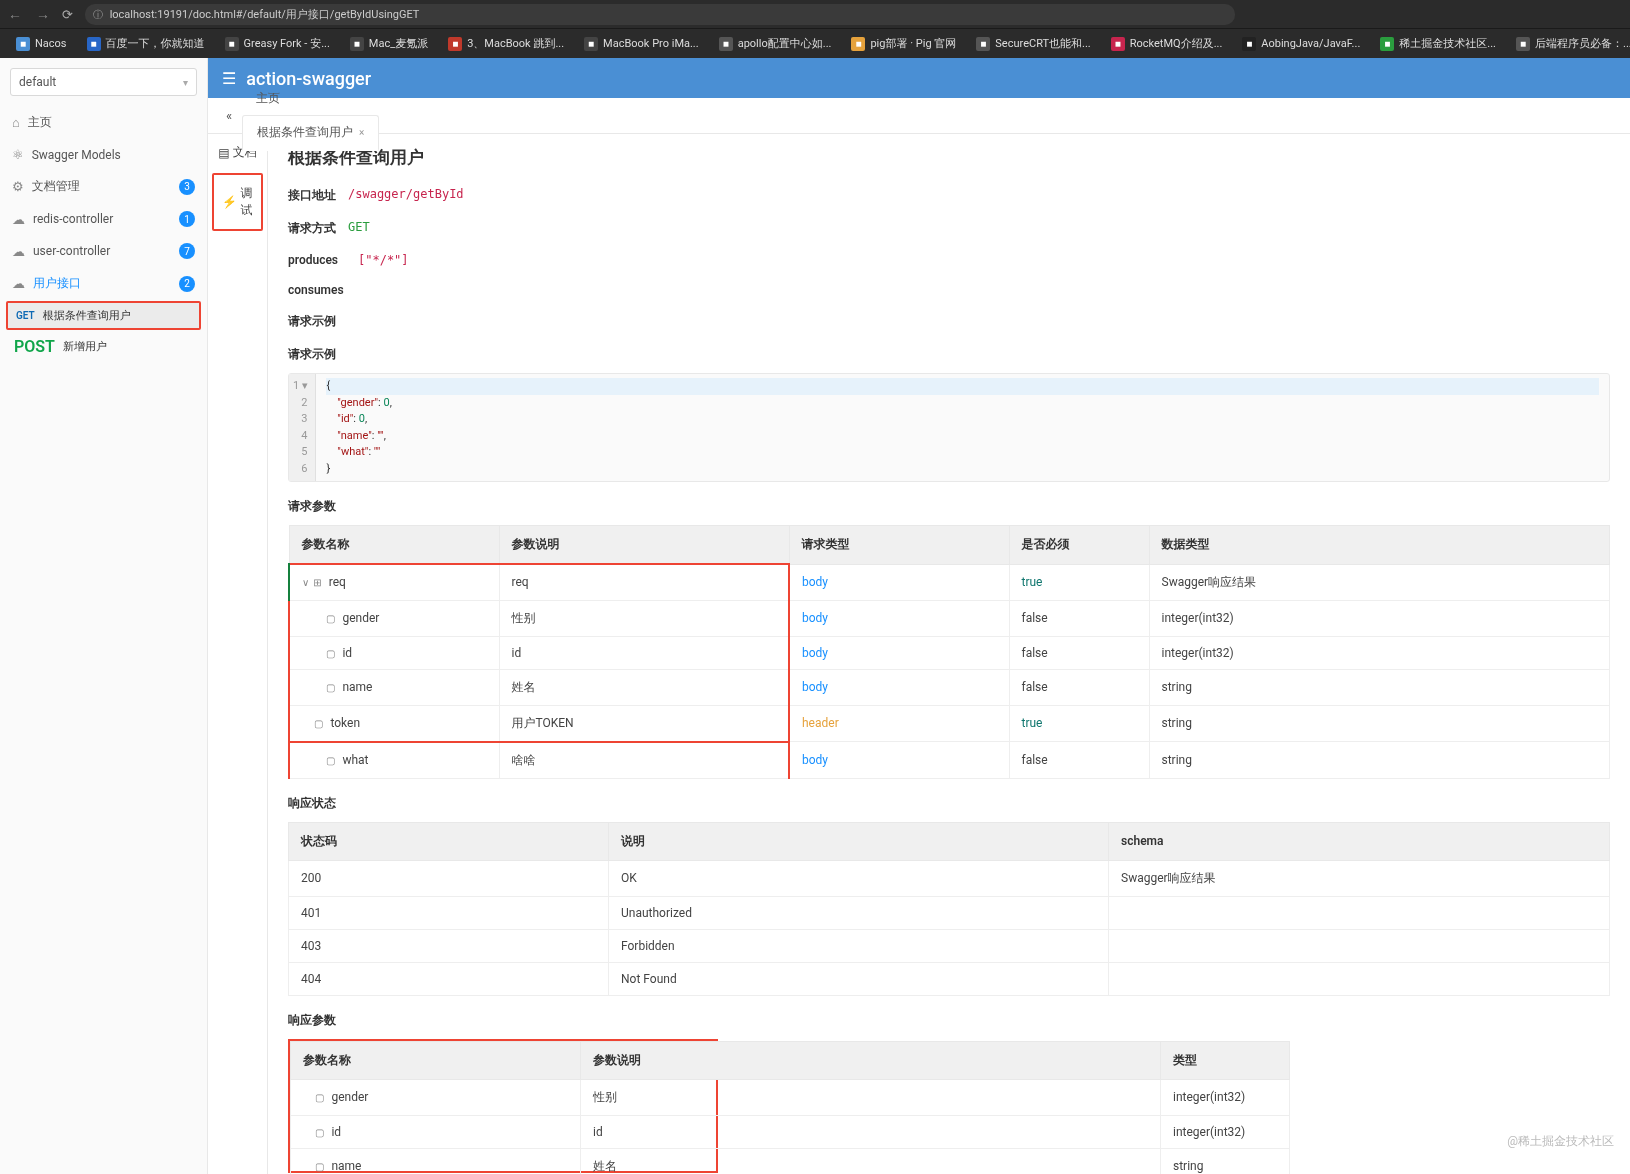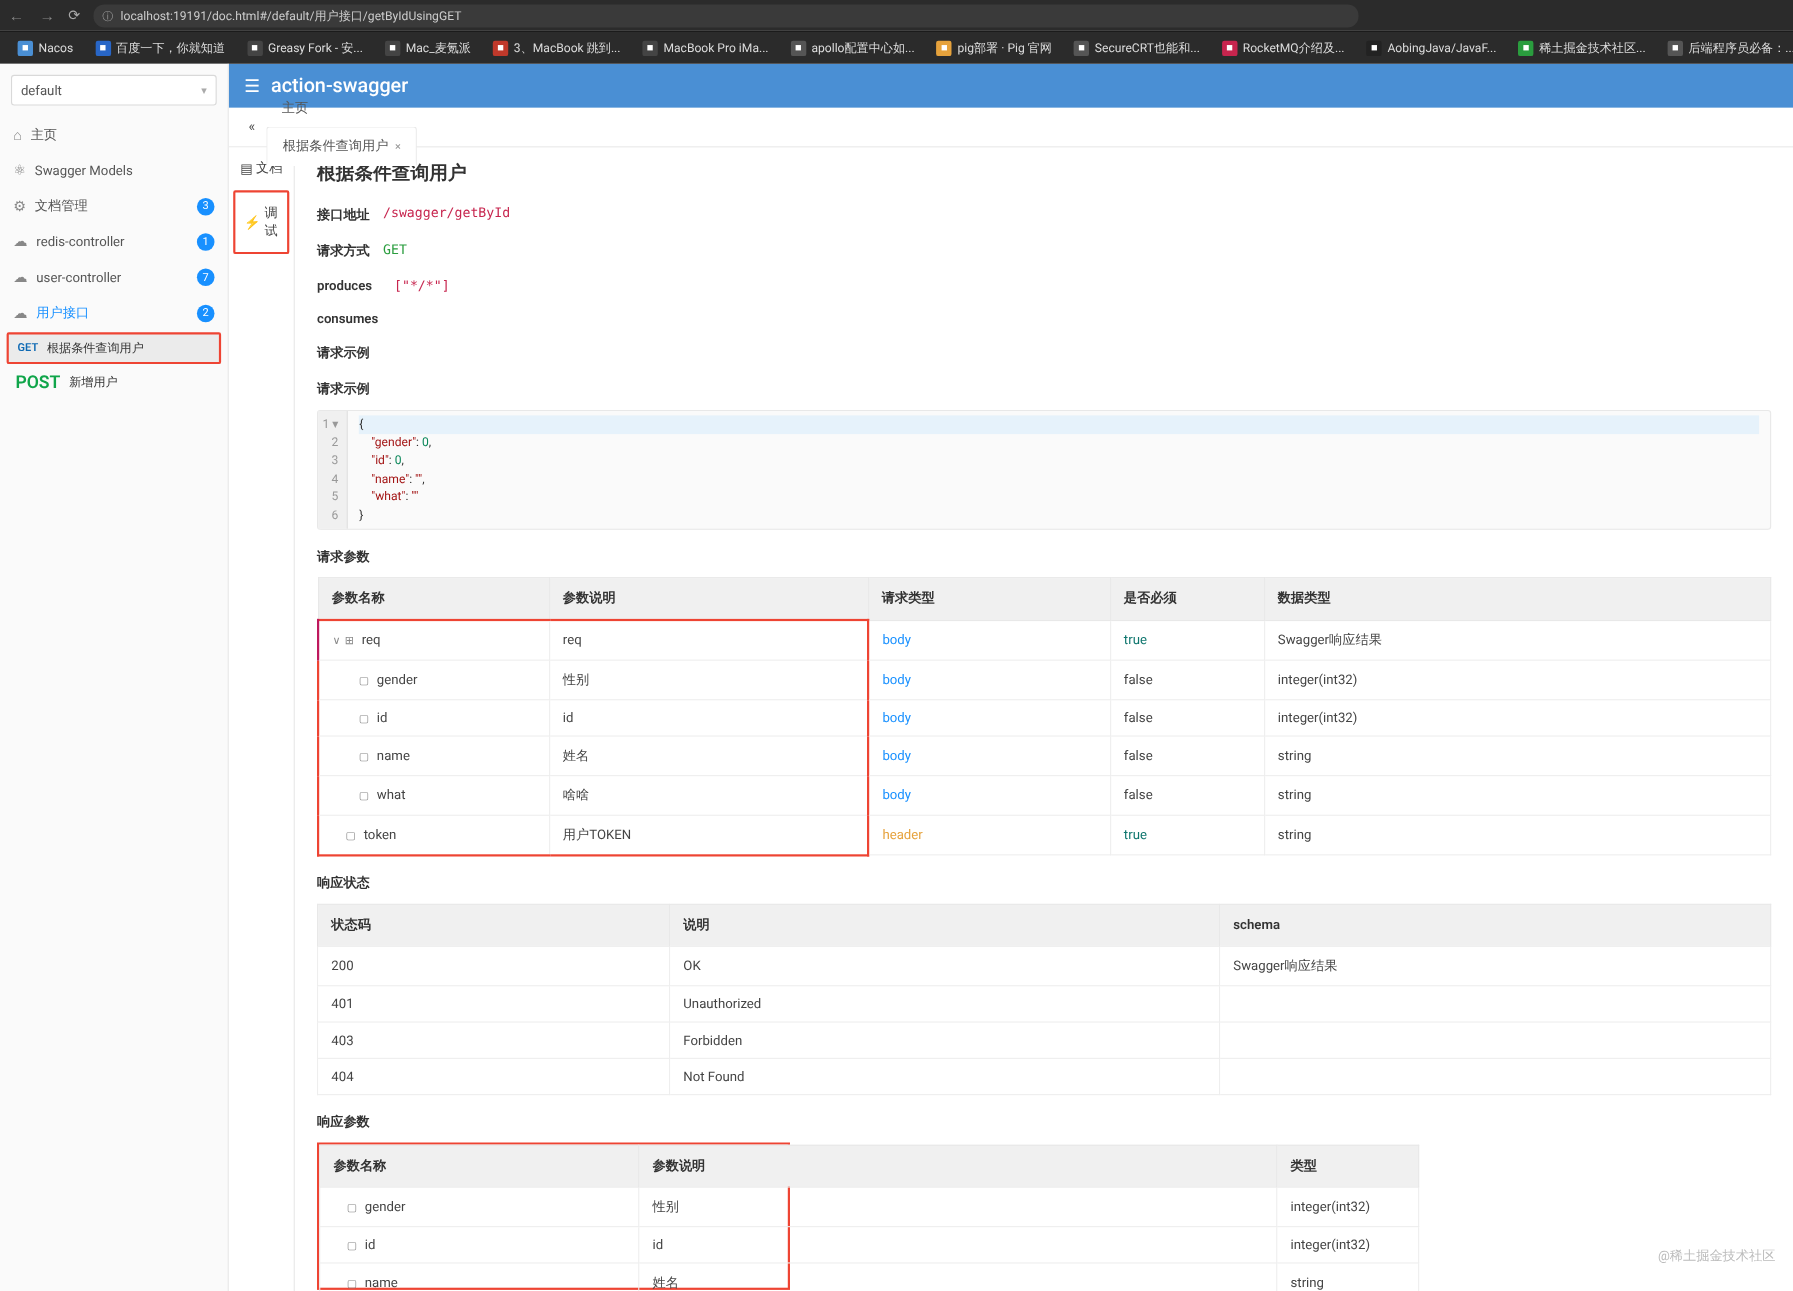--- a/index.html
+++ b/index.html
@@ -266,21 +266,21 @@
               <tr id="rp-head">
                 <th style="width: 210px;">参数名称</th>
                 <th style="width: 290px;">参数说明</th>
                 <th style="width: 220px;">请求类型</th>
                 <th style="width: 140px;">是否必须</th>
                 <th>数据类型</th>
               </tr>
             </thead>
           <tbody id="rp-body">
               <tr>
-                <td style="border-left:2px solid #be185d;border-top:2px solid #e43;"><span class="tree-icon">∨</span><span class="tree-icon">⊞</span> req</td>
+                <td style="border-left:2px solid #15803d;border-top:2px solid #e43;"><span class="tree-icon">∨</span><span class="tree-icon">⊞</span> req</td>
                 <td style="border-right:2px solid #e43;border-top:2px solid #e43;">req</td>
                 <td><span class="type-body">body</span></td>
                 <td><span class="req-true">true</span></td>
                 <td>Swagger响应结果</td>
               </tr>
               <tr>
                 <td style="border-left:2px solid #e43;"><span style="padding-left:24px;"><span class="tree-icon">▢</span> gender</span></td>
                 <td style="border-right:2px solid #e43;">性别</td>
                 <td><span class="type-body">body</span></td>
                 <td><span class="">false</span></td>
@@ -289,36 +289,36 @@
               <tr>
                 <td style="border-left:2px solid #e43;"><span style="padding-left:24px;"><span class="tree-icon">▢</span> id</span></td>
                 <td style="border-right:2px solid #e43;">id</td>
                 <td><span class="type-body">body</span></td>
                 <td><span class="">false</span></td>
                 <td>integer(int32)</td>
               </tr>
               <tr>
                 <td style="border-left:2px solid #e43;"><span style="padding-left:24px;"><span class="tree-icon">▢</span> name</span></td>
                 <td style="border-right:2px solid #e43;">姓名</td>
-                <td><span class="type-body">body</span></td>
-                <td><span class="">false</span></td>
-                <td>string</td>
-              </tr>
-              <tr>
-                <td style="border-left:2px solid #e43;"><span style="padding-left:24px;"><span class="tree-icon">▢</span> what</span></td>
-                <td style="border-right:2px solid #e43;">啥啥</td>
                 <td><span class="type-body">body</span></td>
                 <td><span class="">false</span></td>
                 <td>string</td>
               </tr>
               <tr>
                 <td style="border-left:2px solid #e43;border-bottom:2px solid #e43;"><span style="padding-left:12px;"><span class="tree-icon">▢</span> token</span></td>
                 <td style="border-right:2px solid #e43;border-bottom:2px solid #e43;">用户TOKEN</td>
                 <td><span class="type-header">header</span></td>
                 <td><span class="req-true">true</span></td>
+                <td>string</td>
+              </tr>
+              <tr>
+                <td style="border-left:2px solid #e43;"><span style="padding-left:24px;"><span class="tree-icon">▢</span> what</span></td>
+                <td style="border-right:2px solid #e43;">啥啥</td>
+                <td><span class="type-body">body</span></td>
+                <td><span class="">false</span></td>
                 <td>string</td>
               </tr>
             </tbody>
         </table>
 
         <div class="section-label">响应状态</div>
         <table class="data-table">
           <thead>
               <tr id="rs-head">
                 <th style="width: 320px; margin-left: 19px;">状态码</th>

